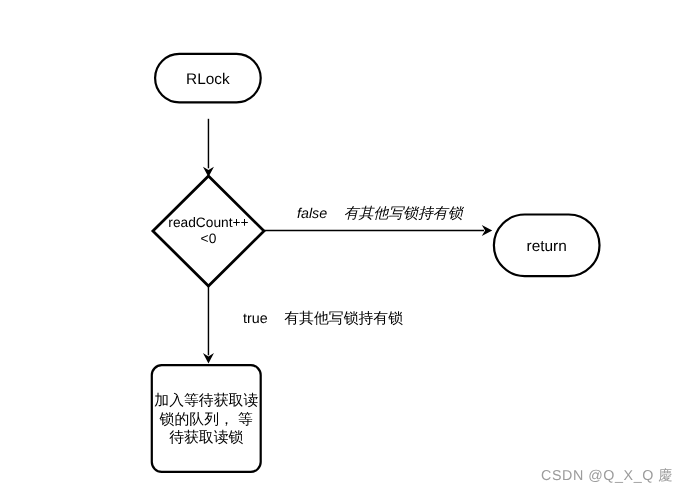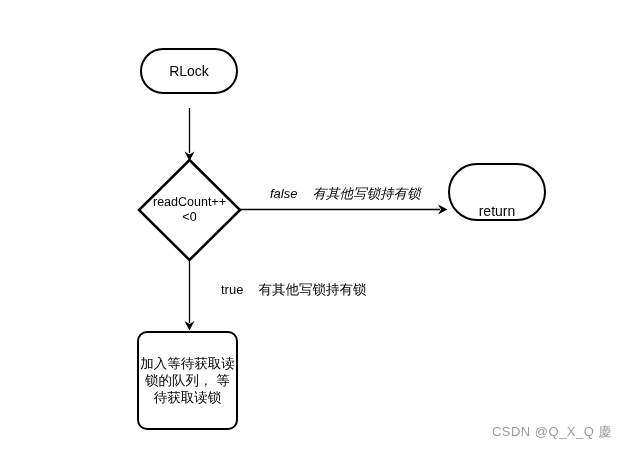--- a/index.html
+++ b/index.html
@@ -38,24 +38,23 @@
     font-size: 14px;
   }
   .node-start {
     left: 140px;
     top: 48px;
     width: 98px;
     height: 46px;
   }
   .node-return {
     left: 448px;
-    top: 163px;
+    top: 194px;
     width: 98px;
     height: 58px;
-    align-items: flex-end;
   }
   .decision-label {
     position: absolute;
     z-index: 2;
     left: 129px;
     top: 195px;
     width: 121px;
     text-align: center;
     font-size: 12.5px;
     line-height: 15px;

